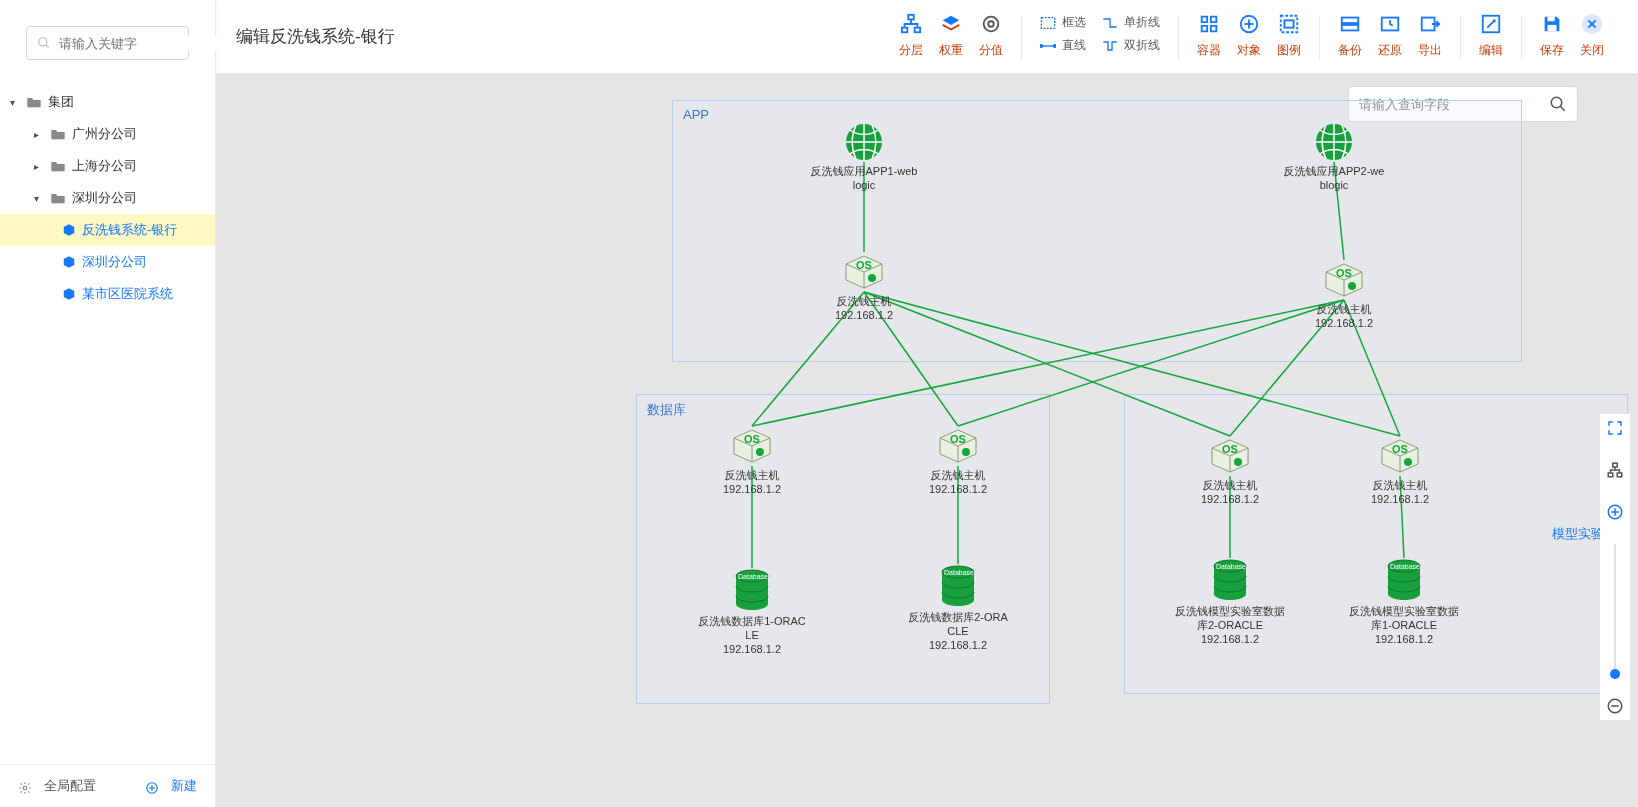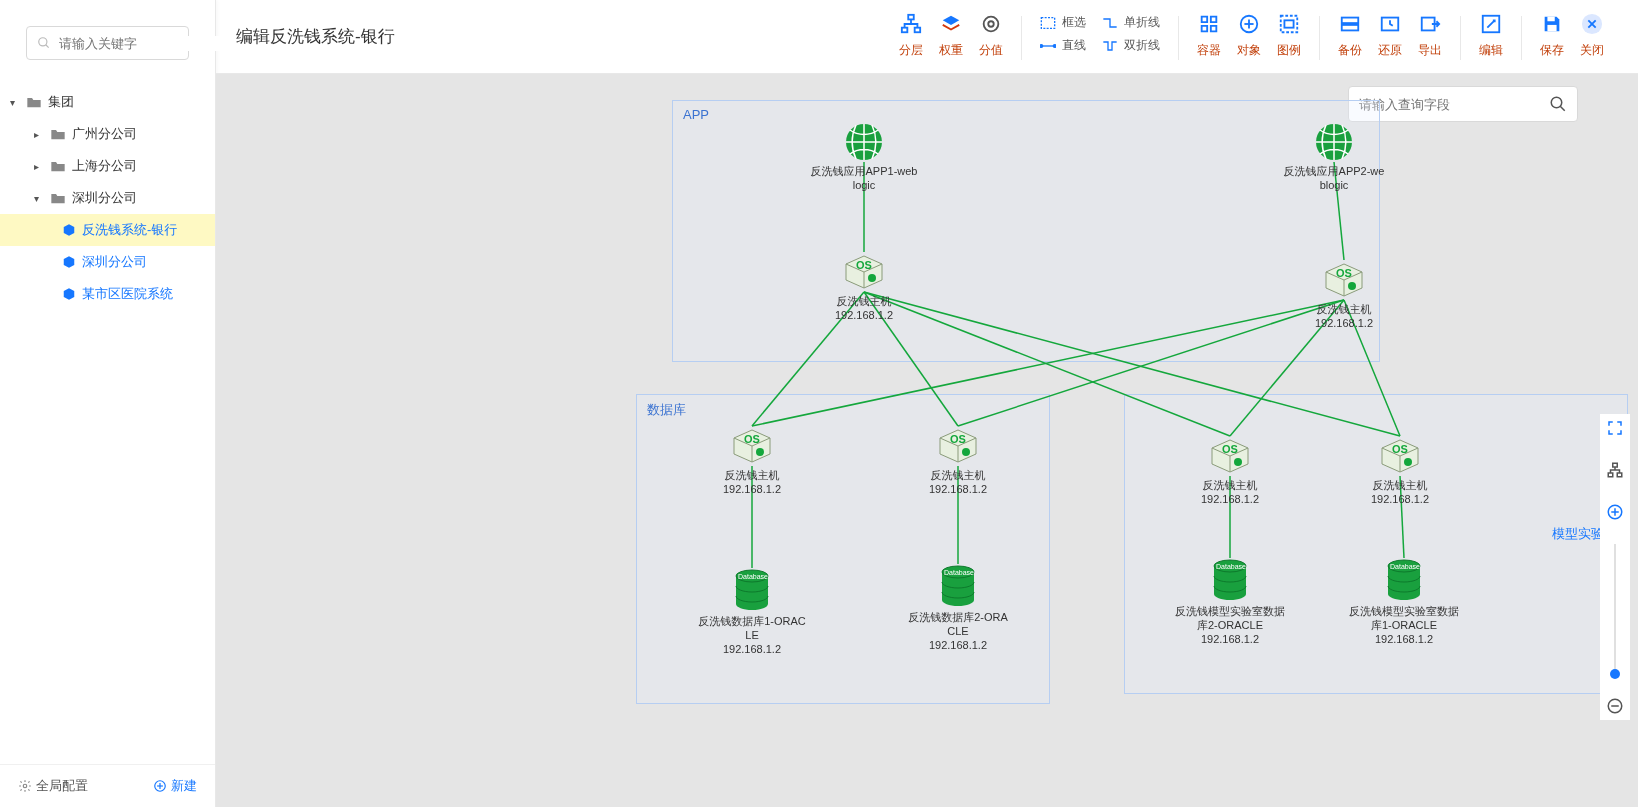--- a/index.html
+++ b/index.html
@@ -14,21 +14,21 @@
 .tree-item { display: flex; align-items: center; height: 32px; cursor: pointer; user-select: none; }
 .tree-item.active { background: #fef9c3; color: #1677ff; }
 .tree-toggle { width: 12px; display: inline-block; font-size: 10px; color: #555; }
 .tree-icon { margin: 0 6px 0 4px; display: inline-flex; align-items: center; }
 .tree-label { flex: 1; white-space: nowrap; }
 .tree-lvl0 { padding-left: 10px; }
 .tree-lvl1 { padding-left: 34px; }
 .tree-lvl2 { padding-left: 58px; }
 
 .sidebar-footer { display: flex; justify-content: space-between; padding: 12px 18px; border-top: 1px solid #f0f0f0; color: #555; }
-.sidebar-footer span { display: inline-flex; align-items: center; gap: 4px; cursor: pointer; }
+.sidebar-footer span { display: inline-flex; align-items: flex-end; gap: 12px; cursor: pointer; }
 
 .main { position: absolute; left: 216px; top: 0; right: 0; bottom: 0; display: flex; flex-direction: column; }
 .topbar { height: 74px; border-bottom: 1px solid #e8e8e8; display: flex; align-items: center; padding: 0 16px 0 20px; }
 .page-title { font-size: 17px; color: #333; flex: 1; }
 .toolbar { display: flex; align-items: flex-start; gap: 0; height: 100%; padding-top: 12px; }
 .tb-group { display: flex; align-items: flex-start; padding: 0 10px; height: 52px; }
 .tb-sep { width: 1px; height: 44px; background: #e8e8e8; margin-top: 4px; }
 .tb-btn { display: flex; flex-direction: column; align-items: center; padding: 0 8px; cursor: pointer; font-size: 12px; color: #c2410c; }
 .tb-btn .tb-ic { height: 24px; display: flex; align-items: center; justify-content: center; }
 .tb-btn .tb-lbl { margin-top: 6px; }
@@ -320,21 +320,21 @@
   <div class="canvas-area">
 
     <div class="canvas-search">
       <input placeholder="请输入查询字段" style="">
       <svg width="18" height="18" viewBox="0 0 24 24" fill="none" stroke="#555" stroke-width="2">
           <circle cx="10" cy="10" r="7"></circle>
           <line x1="21" y1="21" x2="15" y2="15"></line>
         </svg>
     </div>
 
-    <div class="group-box" style="left:456px;top:26px;width:708px;height:262px;">
+    <div class="group-box" style="left:456px;top:26px;width:850px;height:262px;">
       <div class="group-label">APP</div>
     </div>
     <div class="group-box" style="left:420px;top:320px;width:414px;height:310px;">
       <div class="group-label">数据库</div>
     </div>
     <div class="group-box" style="left:908px;top:320px;width:504px;height:300px;">
       <div class="model-lab" style="right:10px;bottom:150px;">模型实验室</div>
     </div>
 
     <svg class="diagram" id="edges-svg" width="100%" height="100%">

